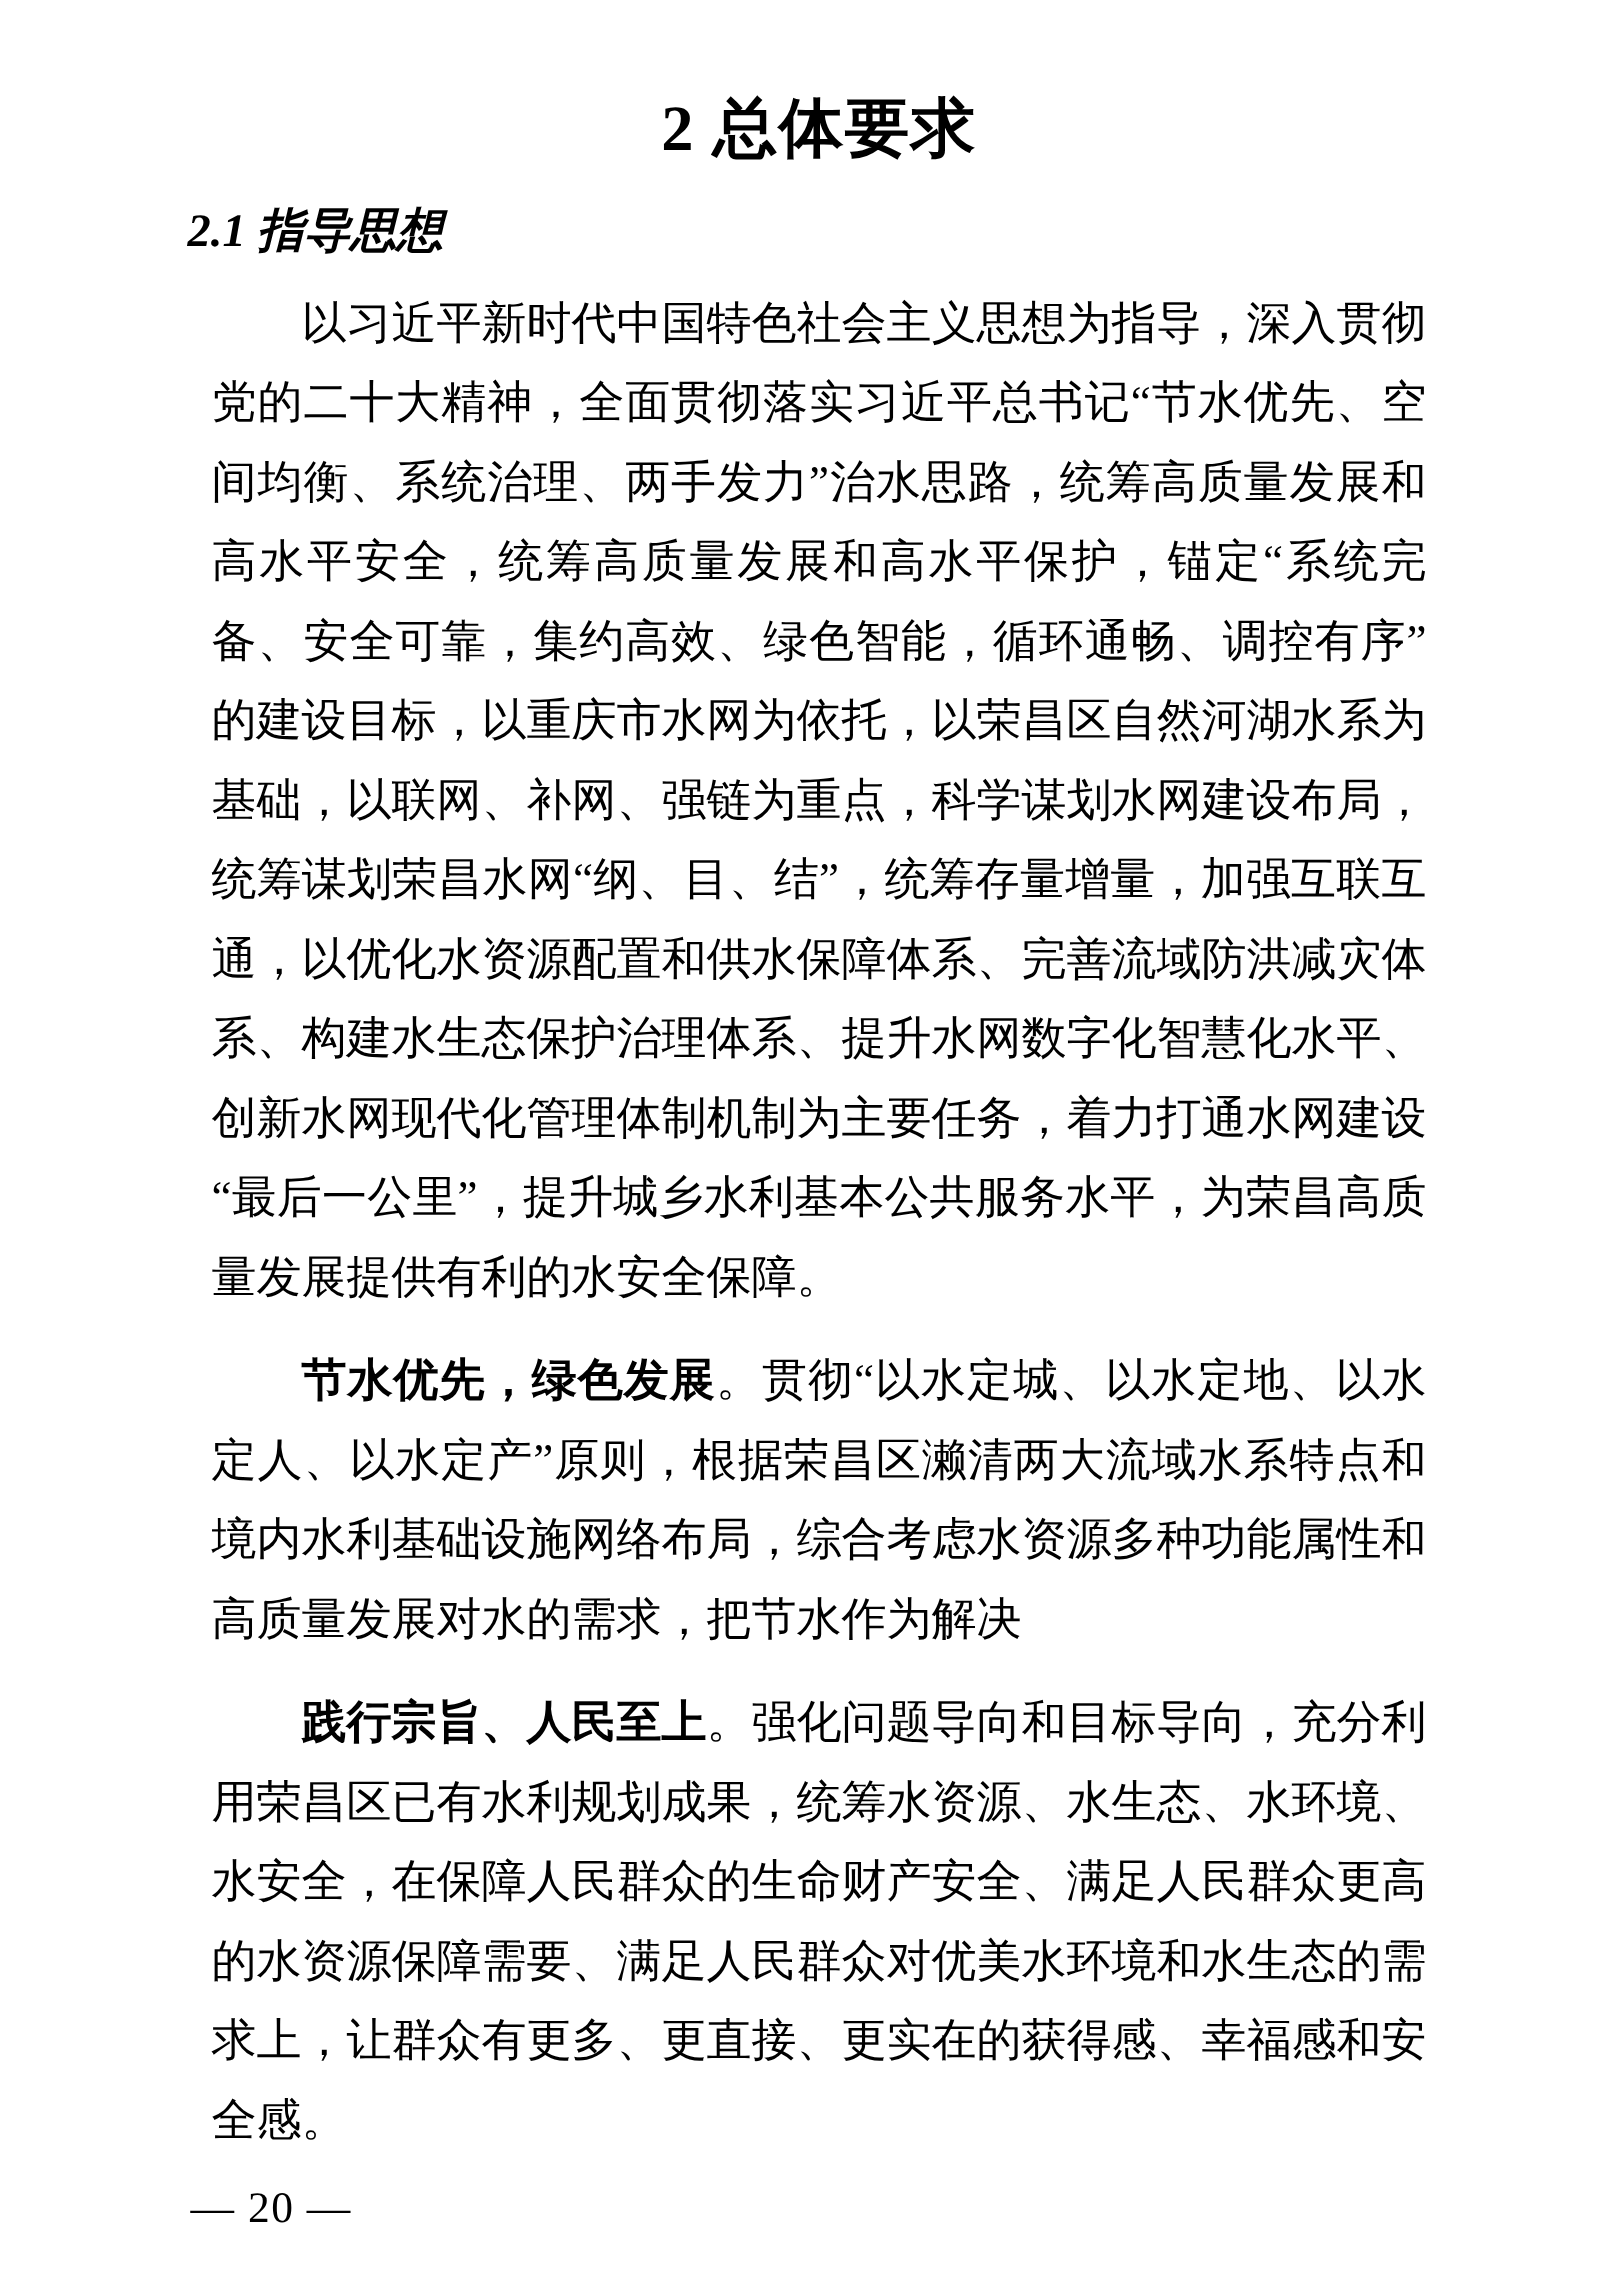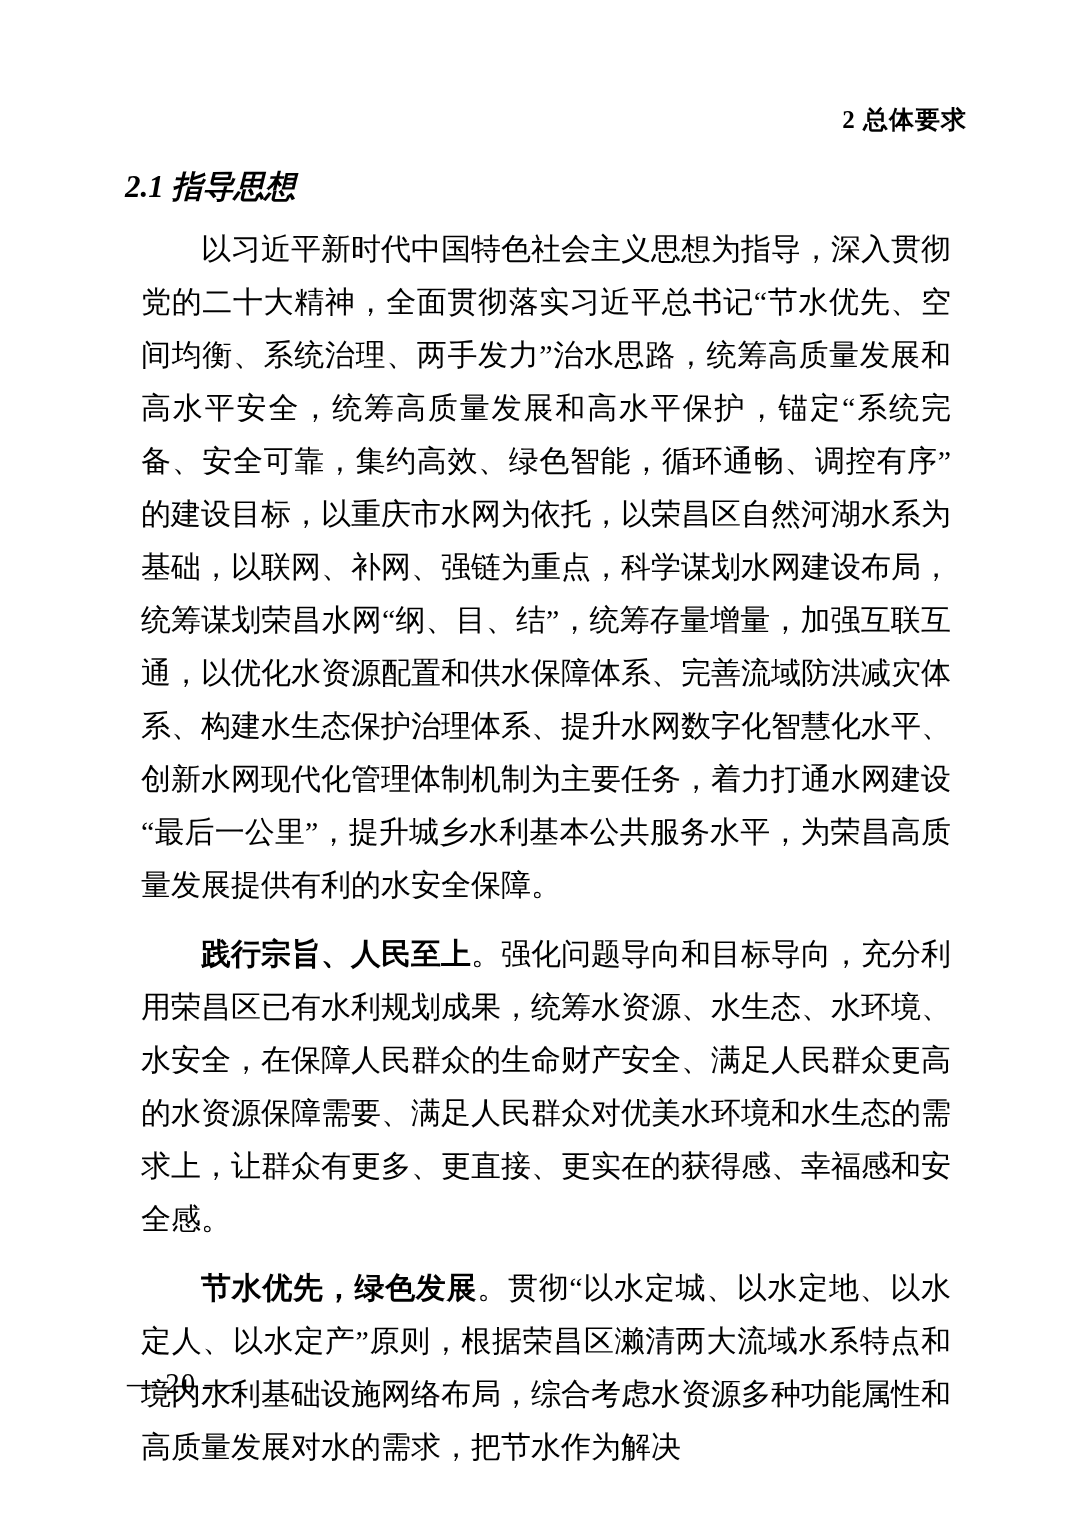--- a/index.html
+++ b/index.html
@@ -14,23 +14,23 @@
     font-family: "Liberation Serif", "DejaVu Serif", serif;
     overflow: hidden;
   }
   .content {
     position: absolute;
     left: 125px;
     top: 0;
     width: 842px;
   }
   .doc-title {
-    margin-top: 95px;
-    text-align: right;
-    font-size: 25px;
+    margin-top: 62px;
+    text-align: center;
+    font-size: 43px;
     line-height: 50px;
     font-weight: bold;
     letter-spacing: 1px;
   }
   .sec-heading {
     margin-top: 24px;
     margin-bottom: 17px;
     font-size: 31px;
     line-height: 36px;
     font-weight: bold;
@@ -41,40 +41,40 @@
     line-height: 53px;
     text-align: justify;
     text-justify: inter-ideograph;
     text-indent: 2em;
     margin: 16px;
   }
   .lead { font-weight: bold; }
   .page-footer {
     position: absolute;
     left: 127px;
-    top: 1366px;
+    top: 1455px;
     font-size: 29px;
     line-height: 34px;
     letter-spacing: 1px;
   }
 </style>
 </head>
 <body>
 
 <div class="page">
   <div class="content">
 
     <h1 class="doc-title">2 总体要求</h1>
 
     <section>
       <h2 class="sec-heading">2.1 指导思想</h2>
       <p class="body-para"><span class="lead"></span><span>以习近平新时代中国特色社会主义思想为指导，深入贯彻党的二十大精神，全面贯彻落实习近平总书记“节水优先、空间均衡、系统治理、两手发力”治水思路，统筹高质量发展和高水平安全，统筹高质量发展和高水平保护，锚定“系统完备、安全可靠，集约高效、绿色智能，循环通畅、调控有序”的建设目标，以重庆市水网为依托，以荣昌区自然河湖水系为基础，以联网、补网、强链为重点，科学谋划水网建设布局，统筹谋划荣昌水网“纲、目、结”，统筹存量增量，加强互联互通，以优化水资源配置和供水保障体系、完善流域防洪减灾体系、构建水生态保护治理体系、提升水网数字化智慧化水平、创新水网现代化管理体制机制为主要任务，着力打通水网建设“最后一公里”，提升城乡水利基本公共服务水平，为荣昌高质量发展提供有利的水安全保障。</span></p>
     </section>
 
     <section>
+      <p class="body-para"><span class="lead">节水优先，绿色发展</span><span>。贯彻“以水定城、以水定地、以水定人、以水定产”原则，根据荣昌区濑清两大流域水系特点和境内水利基础设施网络布局，综合考虑水资源多种功能属性和高质量发展对水的需求，把节水作为解决</span></p>
       <p class="body-para"><span class="lead">践行宗旨、人民至上</span><span>。强化问题导向和目标导向，充分利用荣昌区已有水利规划成果，统筹水资源、水生态、水环境、水安全，在保障人民群众的生命财产安全、满足人民群众更高的水资源保障需要、满足人民群众对优美水环境和水生态的需求上，让群众有更多、更直接、更实在的获得感、幸福感和安全感。</span></p>
-      <p class="body-para"><span class="lead">节水优先，绿色发展</span><span>。贯彻“以水定城、以水定地、以水定人、以水定产”原则，根据荣昌区濑清两大流域水系特点和境内水利基础设施网络布局，综合考虑水资源多种功能属性和高质量发展对水的需求，把节水作为解决</span></p>
     </section>
 
   </div>
 
   <div class="page-footer">— 20 —</div>
 </div>
 
 </body></html>

